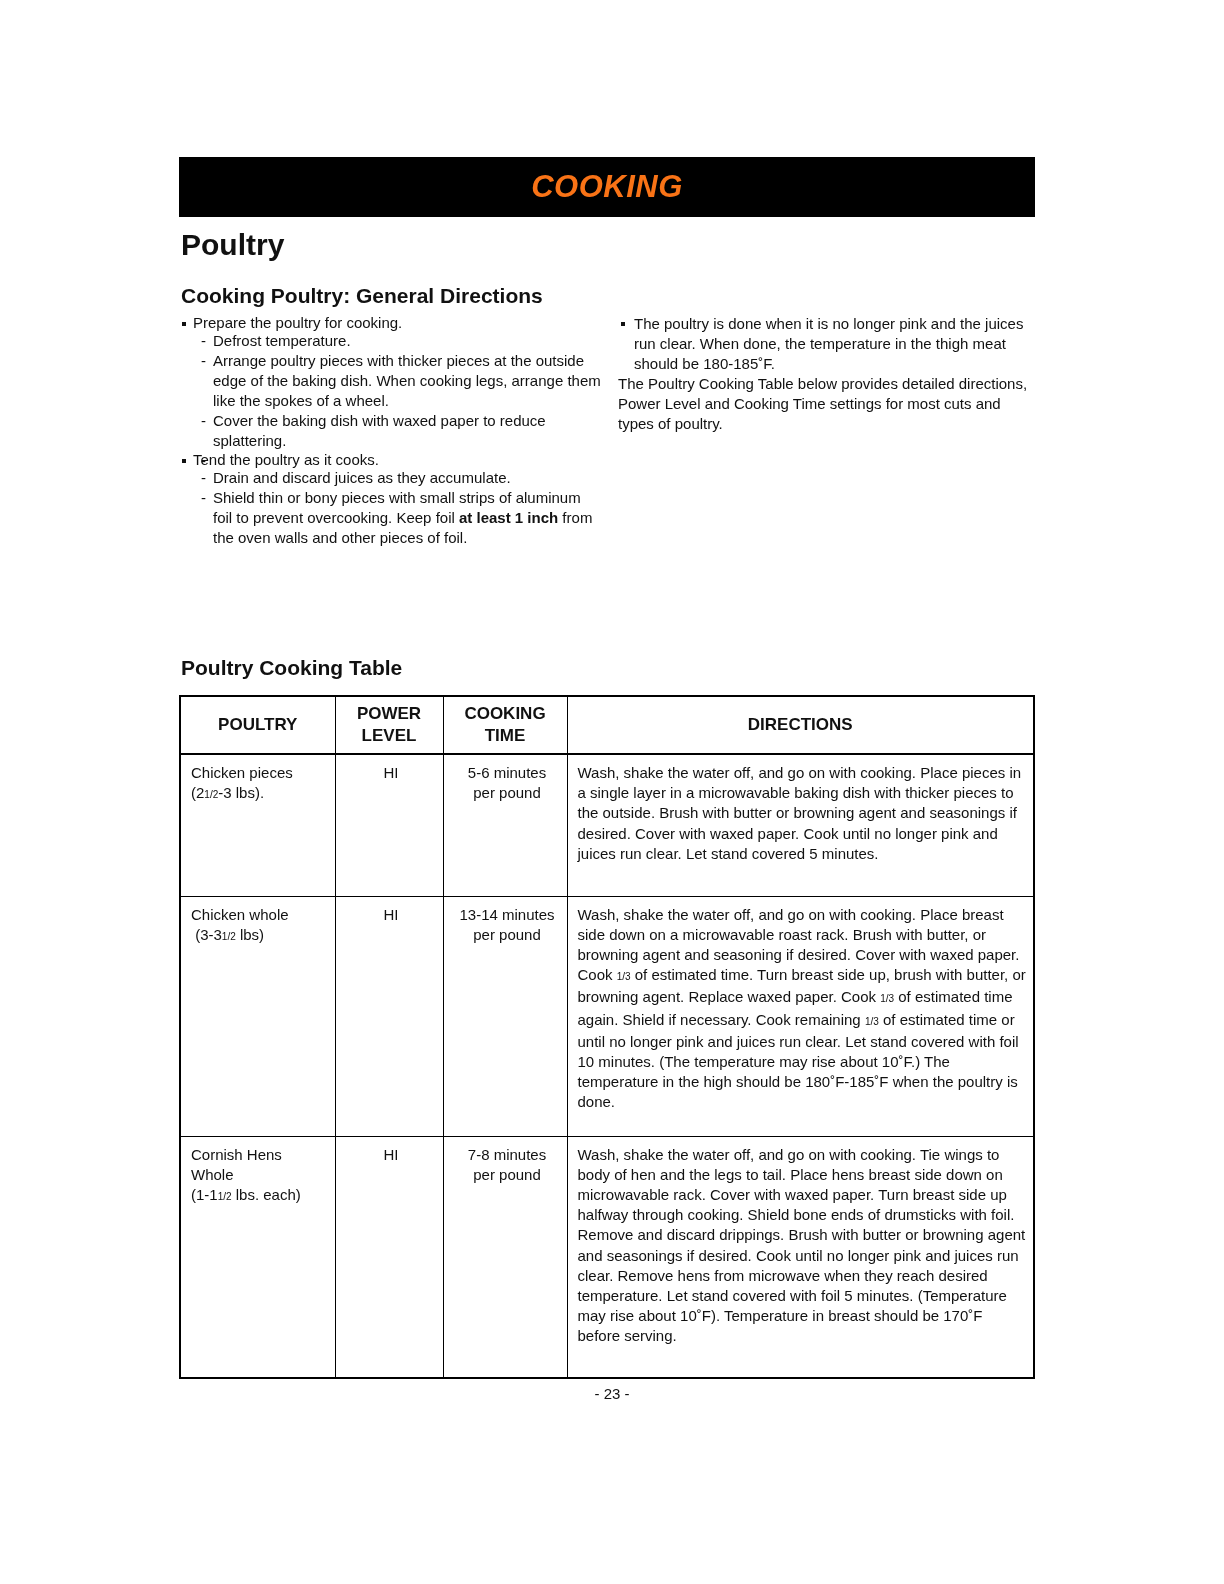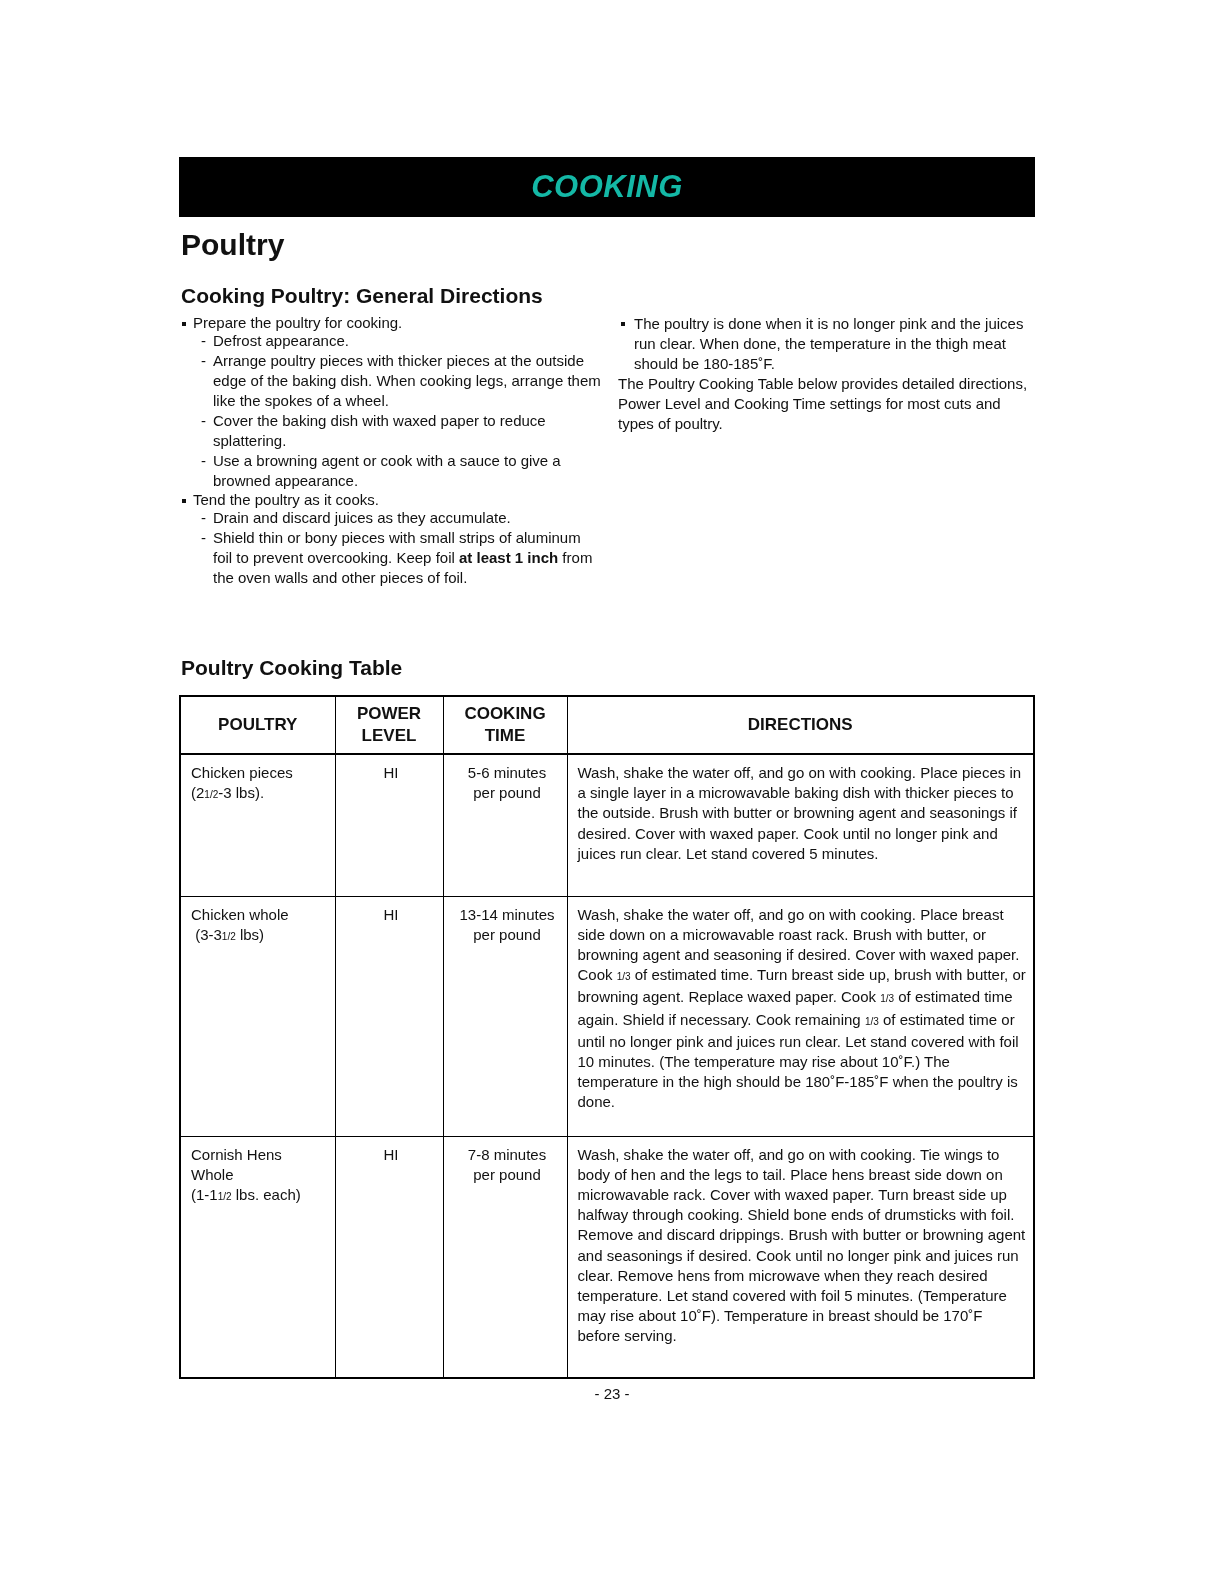--- a/index.html
+++ b/index.html
@@ -5,21 +5,21 @@
   html, body { margin: 0; padding: 0; background: #ffffff; }
   body {
     width: 1224px; height: 1584px; position: relative; overflow: hidden;
     font-family: "Liberation Sans", sans-serif; color: #111;
   }
   .banner {
     position: absolute; left: 179px; top: 157px; width: 856px; height: 60px;
     background: #000; display: flex; align-items: center; justify-content: center;
   }
   .banner span {
-    color: #14b8a6; font-size: 31px; font-weight: bold; font-style: italic; letter-spacing: 0.5px;
+    color: #f97316; font-size: 31px; font-weight: bold; font-style: italic; letter-spacing: 0.5px;
   }
   .h1 {
     position: absolute; left: 181px; top: 228px; font-size: 30px; font-weight: bold; margin: 0;
   }
   .h2 {
     position: absolute; left: 181px; top: 284px; font-size: 21px; font-weight: bold; margin: 0;
   }
   .col { position: absolute; font-size: 15px; line-height: 20px; }
   .col-left { left: 181px; top: 314px; width: 420px; }
   .col-right { left: 618px; top: 314px; width: 410px; }
@@ -61,24 +61,24 @@
   <span>COOKING</span>
 </div>
 
 <h1 class="h1">Poultry</h1>
 <h2 class="h2">Cooking Poultry: General Directions</h2>
 
 <div class="col col-left">
   <div class="bullet">
     <div class="b-text">Prepare the poultry for cooking.</div>
   </div>
-  <div class="sub"><span class="dash">-</span><span>Defrost appearance.</span></div>
+  <div class="sub"><span class="dash">-</span><span>Defrost temperature.</span></div>
   <div class="sub"><span class="dash">-</span><span>Arrange poultry pieces with thicker pieces at the outside edge of the baking dish. When cooking legs, arrange them like the spokes of a wheel.</span></div>
   <div class="sub"><span class="dash">-</span><span>Cover the baking dish with waxed paper to reduce splattering.</span></div>
-  <div class="sub"><span class="dash">-</span><span>Use a browning agent or cook with a sauce to give a browned appearance.</span></div>
+  <div class="sub"><span class="dash">-</span></div>
   <div class="bullet">
     <div class="b-text">Tend the poultry as it cooks.</div>
   </div>
   <div class="sub"><span class="dash">-</span><span>Drain and discard juices as they accumulate.</span></div>
   <div class="sub"><span class="dash">-</span><span>Shield thin or bony pieces with small strips of aluminum foil to prevent overcooking. Keep foil </span><b>at least 1 inch</b><span> from the oven walls and other pieces of foil.</span></div>
 </div>
 
 <div class="col col-right">
   <div class="bullet right-bullet"><span>The poultry is done when it is no longer pink and the juices run clear. When done, the temperature in the thigh meat should be 180-185˚F.</span></div>
   <div class="para">The Poultry Cooking Table below provides detailed directions, Power Level and Cooking Time settings for most cuts and types of poultry.</div>

